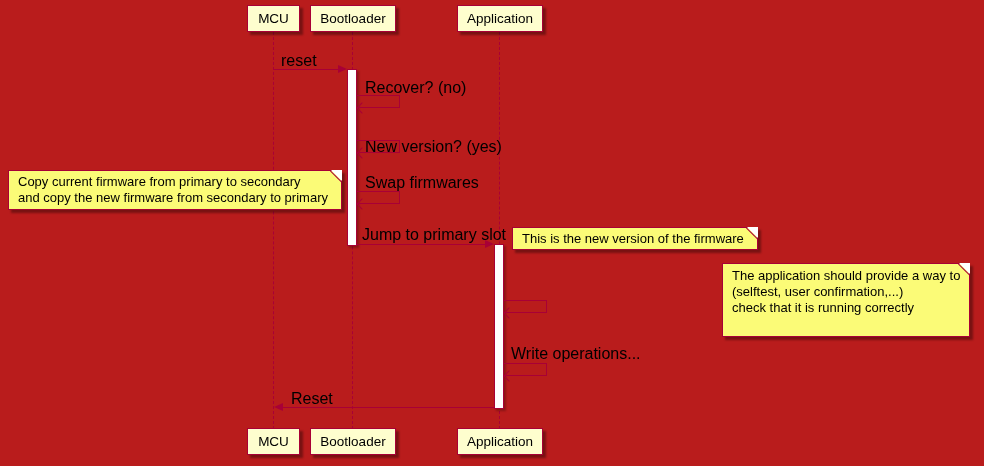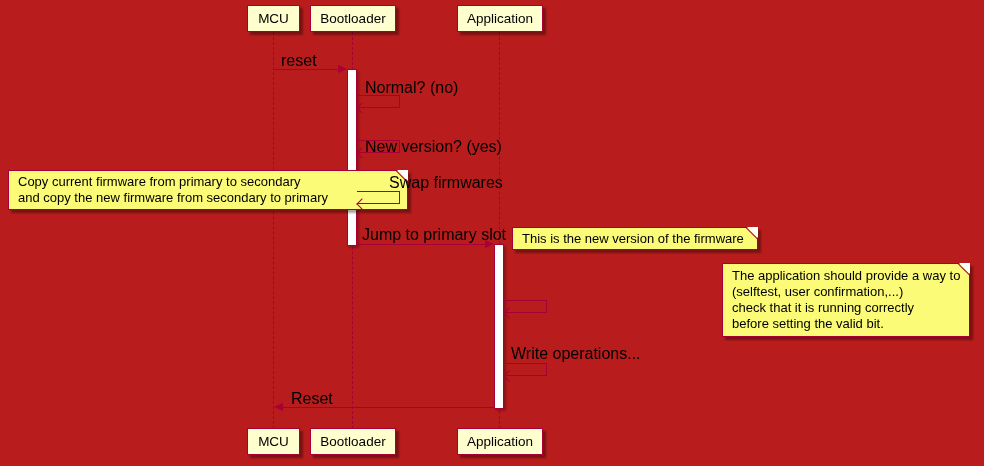--- a/index.html
+++ b/index.html
@@ -58,56 +58,55 @@
     <span>Bootloader</span>
   </div>
   <div class="participant" style="left:457px;top:5px;width:86px;">
     <span>Application</span>
   </div>
 
   <div class="msg-label" style="left:281px;top:54px;">reset</div>
   <div class="h-line" style="left:274px;top:69px;width:64px;"></div>
   <div class="arrow-right" style="left:338px;top:65px;"></div>
 
-  <div class="msg-label" style="left:365px;top:81px;">Normal? (no)</div>
+  <div class="msg-label" style="left:365px;top:81px;">Recover? (no)</div>
   <div class="self-loop" style="left:357px;top:95px;"></div>
   <div class="chevron-left" style="left:358px;top:104px;"></div>
 
   <div class="msg-label" style="left:365px;top:140px;">New version? (yes)</div>
   <div class="self-loop" style="left:357px;top:140px;"></div>
   <div class="chevron-left" style="left:358px;top:149px;"></div>
 
-  <div class="note" style="left:8px;top:170px;width:400px;height:40px;">
+  <div class="note" style="left:8px;top:170px;width:334px;height:40px;">
     <div class="fold-cut"></div>
     <div class="fold-line"></div>
     <div class="note-line">Copy current firmware from primary to secondary</div>
     <div class="note-line">and copy the new firmware from secondary to primary</div>
   </div>
 
-  <div class="msg-label" style="left:365px;top:176px;margin-left:24px;">Swap firmwares</div>
+  <div class="msg-label" style="left:365px;top:176px;">Swap firmwares</div>
   <div class="self-loop" style="left:357px;top:191px;"></div>
   <div class="chevron-left" style="left:358px;top:200px;"></div>
 
   <div class="msg-label" style="left:362px;top:228px;">Jump to primary slot</div>
   <div class="h-line" style="left:357px;top:244px;width:128px;"></div>
   <div class="arrow-right" style="left:485px;top:240px;"></div>
 
   <div class="note" style="left:512px;top:227px;width:246px;height:23px;">
     <div class="fold-cut"></div>
     <div class="fold-line"></div>
     <div class="note-line">This is the new version of the firmware</div>
   </div>
 
   <div class="note" style="left:722px;top:263px;width:248px;height:74px;padding:4px 9px;">
     <div class="fold-cut"></div>
     <div class="fold-line"></div>
     <div class="note-line">The application should provide a way to</div>
     <div class="note-line">(selftest, user confirmation,...)</div>
     <div class="note-line">check that it is running correctly</div>
-    <div class="note-line">before setting the valid bit.</div>
   </div>
 
   <div class="self-loop" style="left:504px;top:300px;"></div>
   <div class="chevron-left" style="left:505px;top:309px;"></div>
 
   <div class="msg-label" style="left:511px;top:347px;">Write operations...</div>
   <div class="self-loop" style="left:504px;top:363px;"></div>
   <div class="chevron-left" style="left:505px;top:372px;"></div>
 
   <div class="msg-label" style="left:291px;top:392px;">Reset</div>

